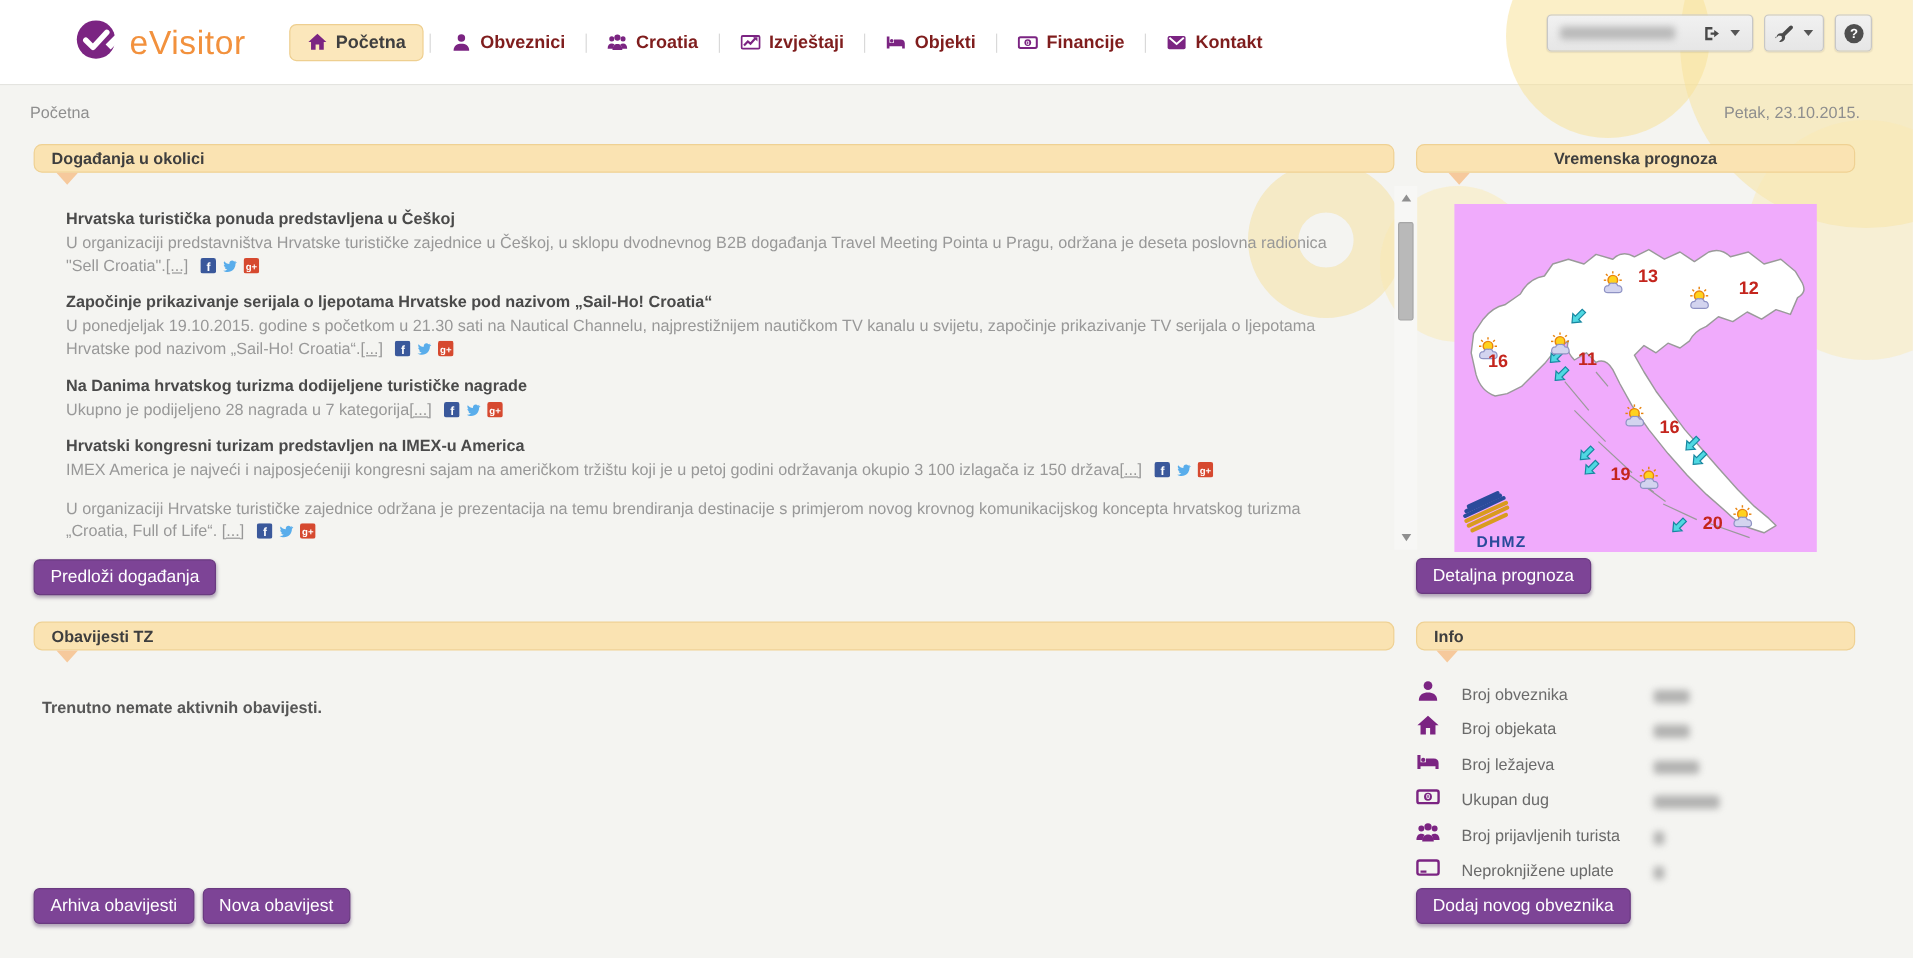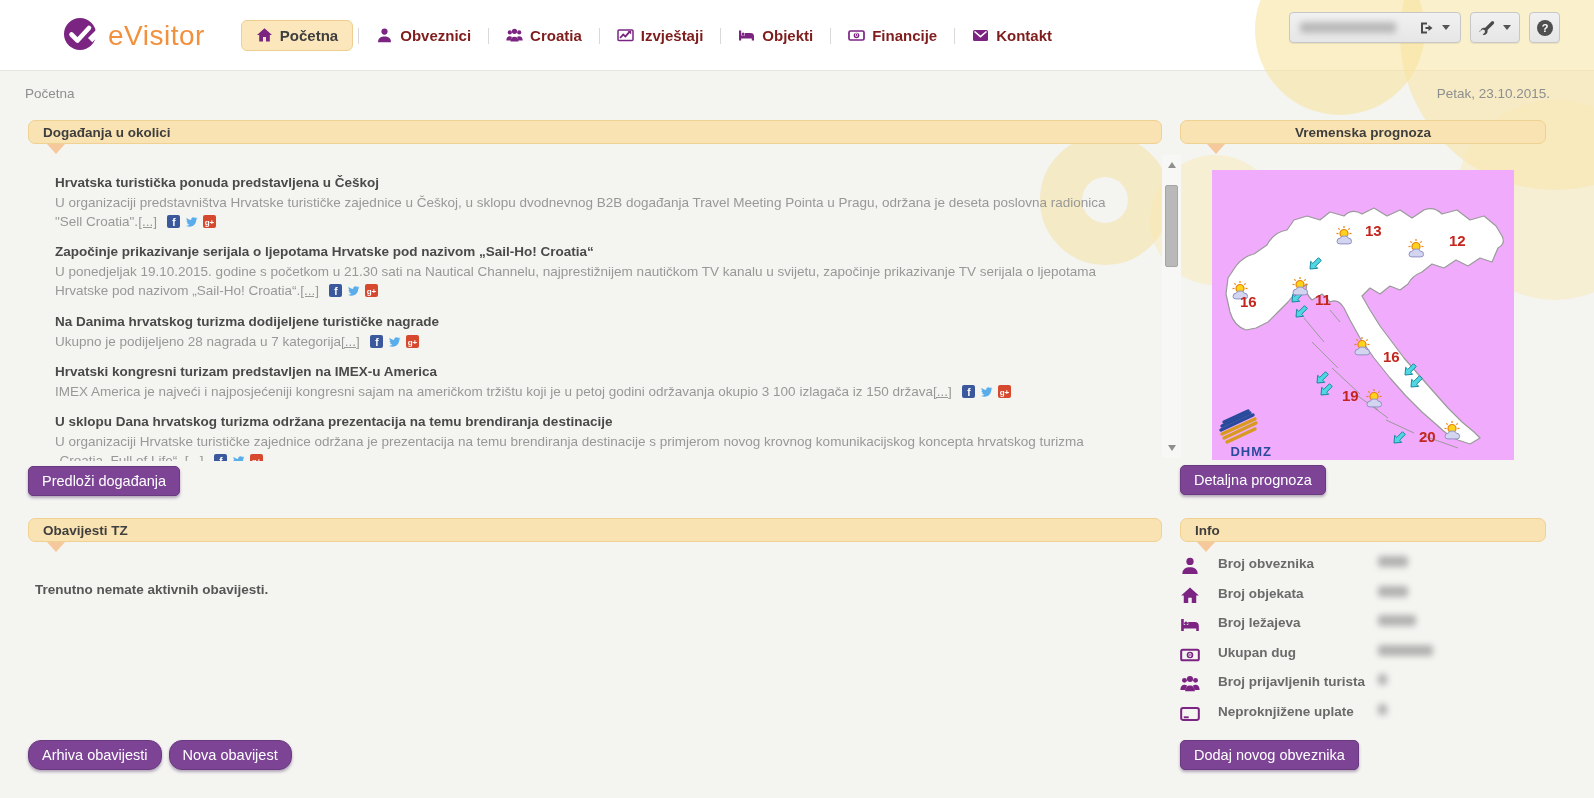--- a/index.html
+++ b/index.html
@@ -93,38 +93,38 @@
   .sb-thumb { position:absolute; left:3px; top:30px; width:13px; height:82px;
     background:#b9b9b9; border:1px solid #a6a6a6; border-radius:2px; cursor:grab; }
 
   
   .pbtn { position:absolute; background:#7d4496; color:#fff; font-size:14.5px;
     font-family:"Liberation Sans",sans-serif; padding:6px 13px; border:1px solid #6a3a80;
     border-radius:5px; box-shadow:0 2px 3px rgba(80,50,100,.4); cursor:pointer; z-index:3; }
   .btn-suggest { left:28px; top:466px; }
   .btn-forecast { left:1180px; top:465px; }
   .btn-row { position:absolute; left:28px; top:740px; display:flex; gap:7px; z-index:3; }
-  .btn-row .pbtn { position:static;border-radius:13px; }
+  .btn-row .pbtn { position:static; }
   .btn-add { left:1180px; top:740px; }
 
   
   .empty-msg { position:absolute; left:35px; top:582px; font-size:13.5px; font-weight:bold;
     color:#565656; z-index:2; }
 
   
   .map { position:absolute; left:1212px; top:170px; width:302px; height:290px;
     background:#f0abfc; z-index:2; }
   .map svg.mapsvg { position:absolute; left:0; top:0; }
   .temp { position:absolute; color:#c4251d; font-weight:bold; font-size:15px; z-index:3; }
   .dhmz { position:absolute; left:4px; top:242px; width:56px; text-align:right; z-index:3; }
   .dhmz-label { color:#2a4b9b; font-weight:bold; font-size:13px; letter-spacing:1px; margin-top:-2px; }
 
   
   .info-rows { position:absolute; left:1180px; top:556px; width:366px; z-index:2; }
-  .irow { display:flex; align-items:flex-start; height:29.5px;font-weight:bold; }
+  .irow { display:flex; align-items:flex-end; height:29.5px; }
   .irow .iic { width:26px; height:20px; margin-right:12px; display:flex; align-items:center; }
   .irow .ilabel { width:160px; font-size:13.5px; color:#6a6a6a; }
   .bval { height:11px; background:#8f8f8f; border-radius:3px; filter:blur(3px); opacity:.65; }
 
   svg text { font-family:"Liberation Sans",sans-serif; }
   .hidden-defs { position:absolute; width:0; height:0; overflow:hidden; }
 </style>
 </head>
 <body>
 
@@ -349,21 +349,20 @@
             </svg>
             <svg viewBox="0 0 14 13">
               <use href="#i-tw"></use>
             </svg>
             <svg viewBox="0 0 13 13">
               <use href="#i-gp"></use>
             </svg>
           </span></p>
     </div>
     <div class="news">
-      <h3>U sklopu Dana hrvatskog turizma održana prezentacija na temu brendiranja destinacije</h3>
       <p><span>U organizaciji Hrvatske turističke zajednice održana je prezentacija na temu brendiranja destinacije s primjerom novog krovnog komunikacijskog koncepta hrvatskog turizma „Croatia, Full of Life“.</span> <a class="more">[...]</a><span class="soc">
             <svg viewBox="0 0 13 13">
               <use href="#i-fb"></use>
             </svg>
             <svg viewBox="0 0 14 13">
               <use href="#i-tw"></use>
             </svg>
             <svg viewBox="0 0 13 13">
               <use href="#i-gp"></use>
             </svg>

